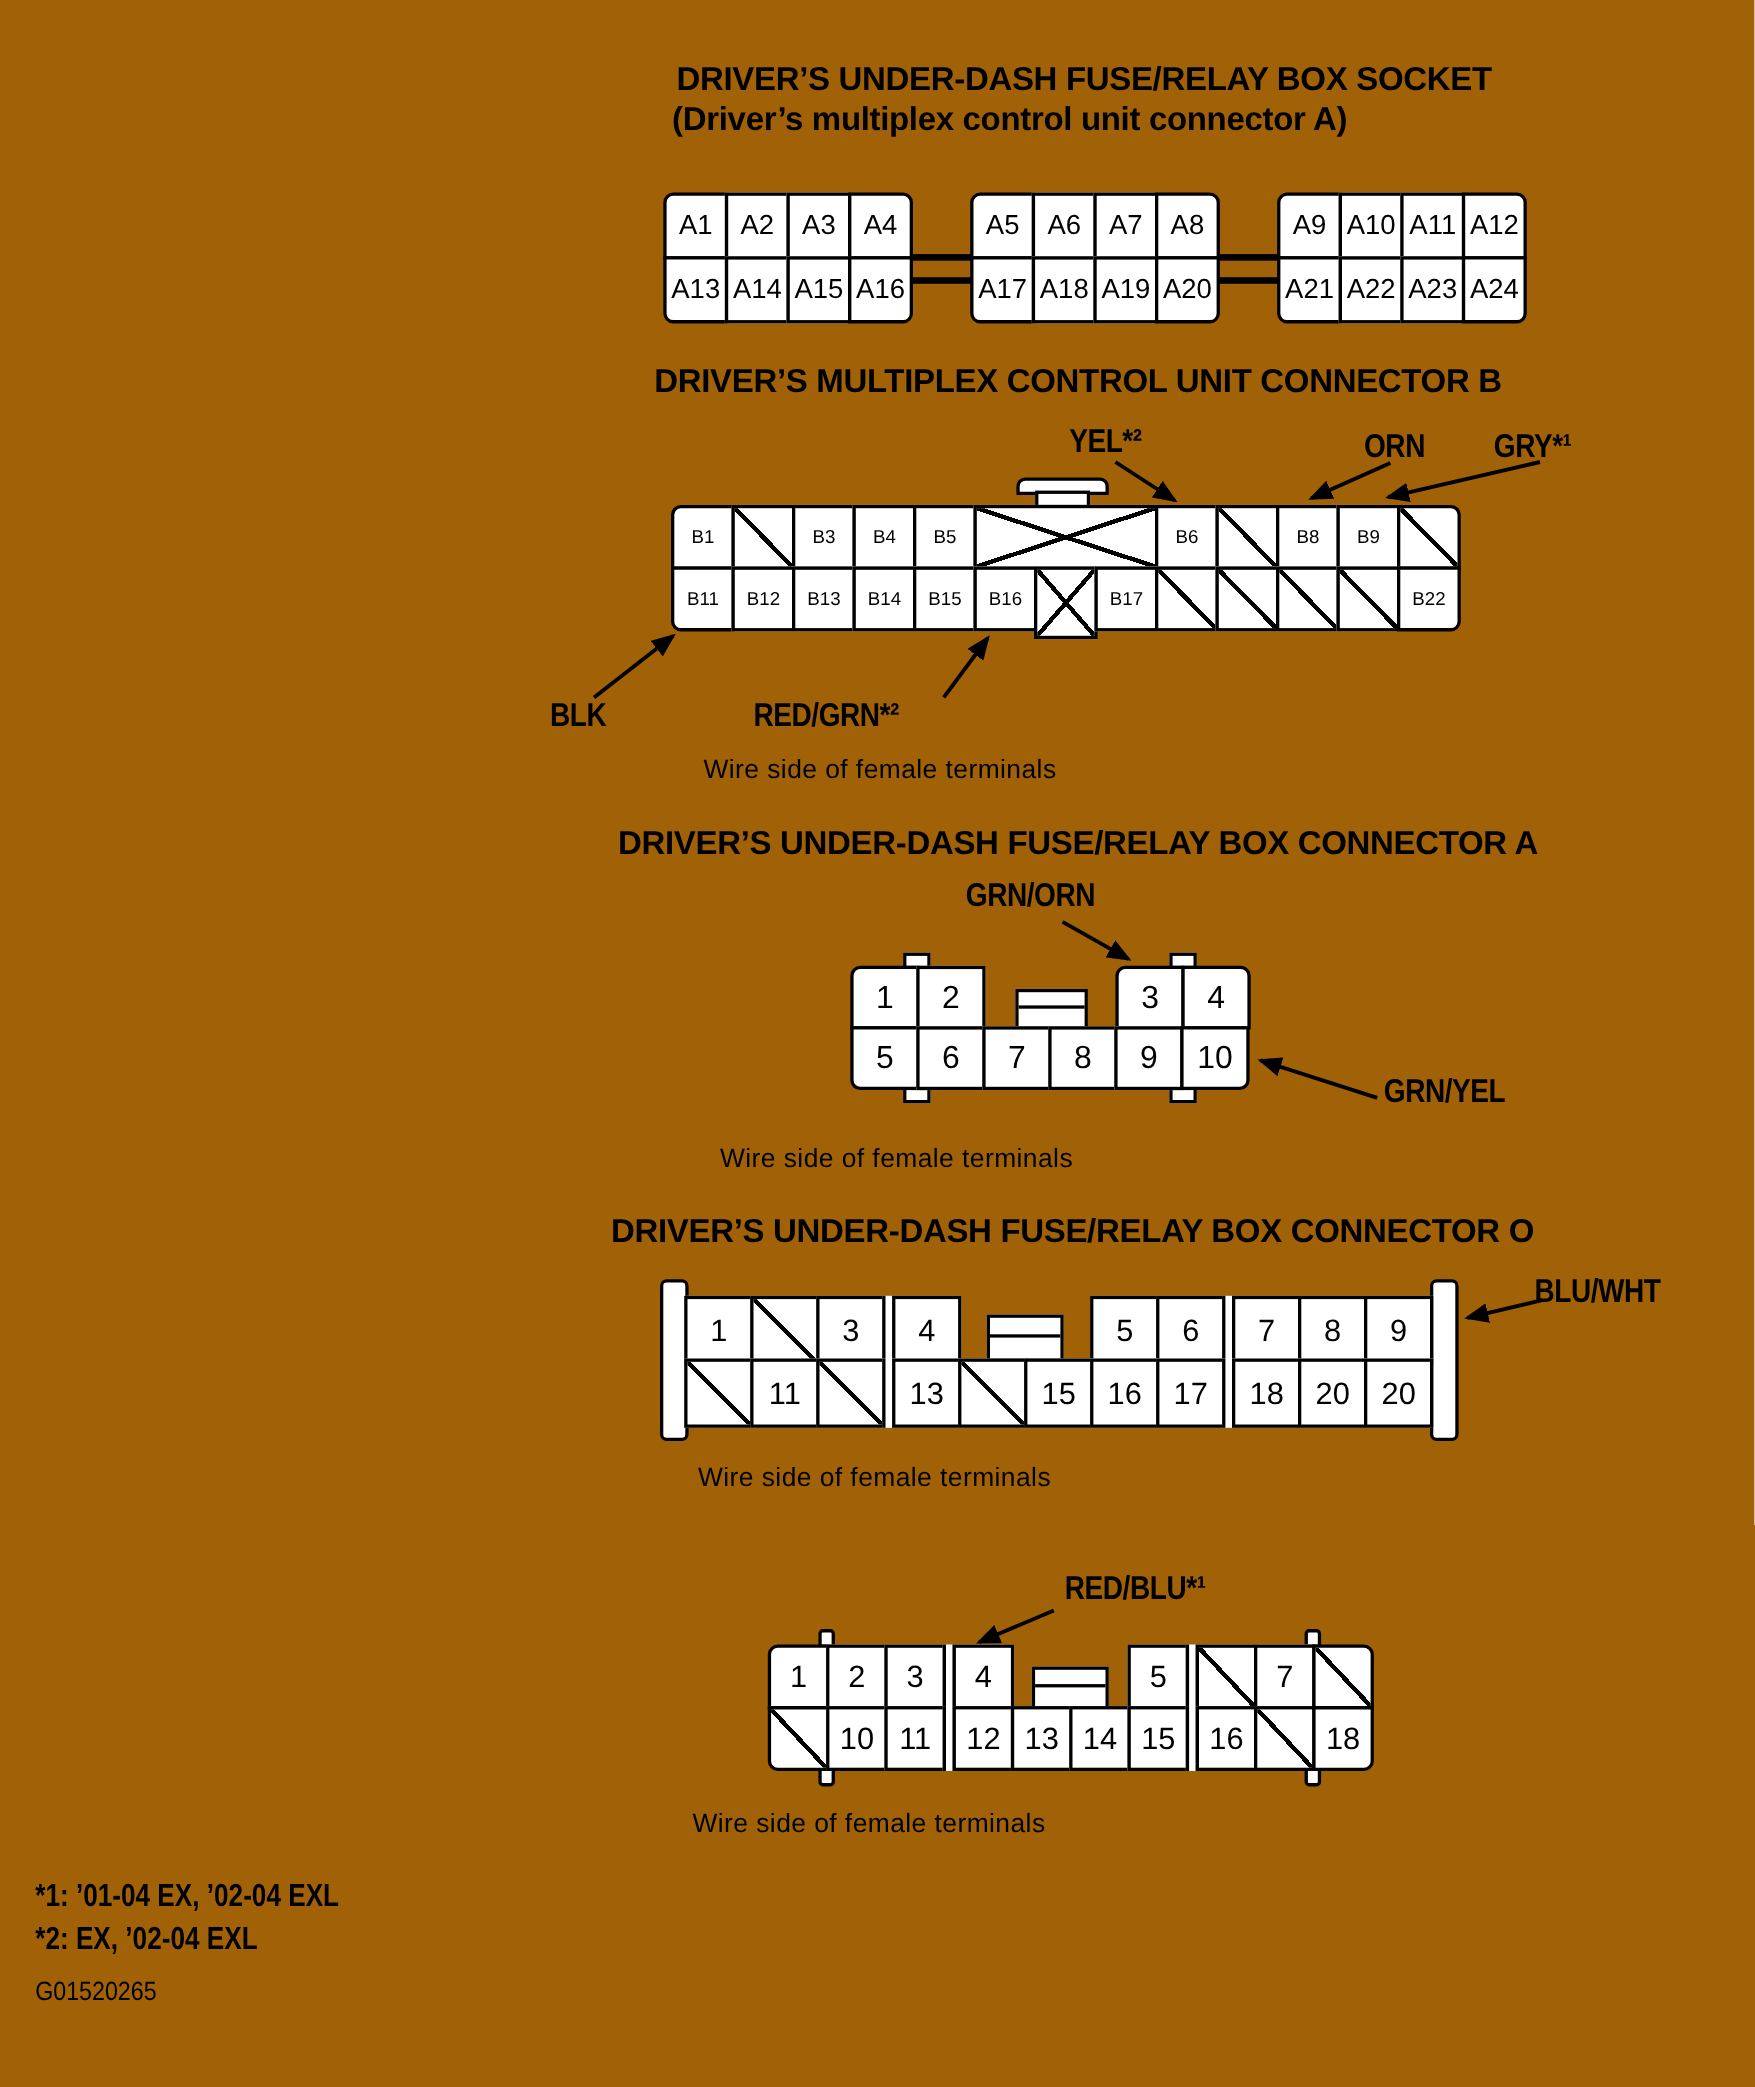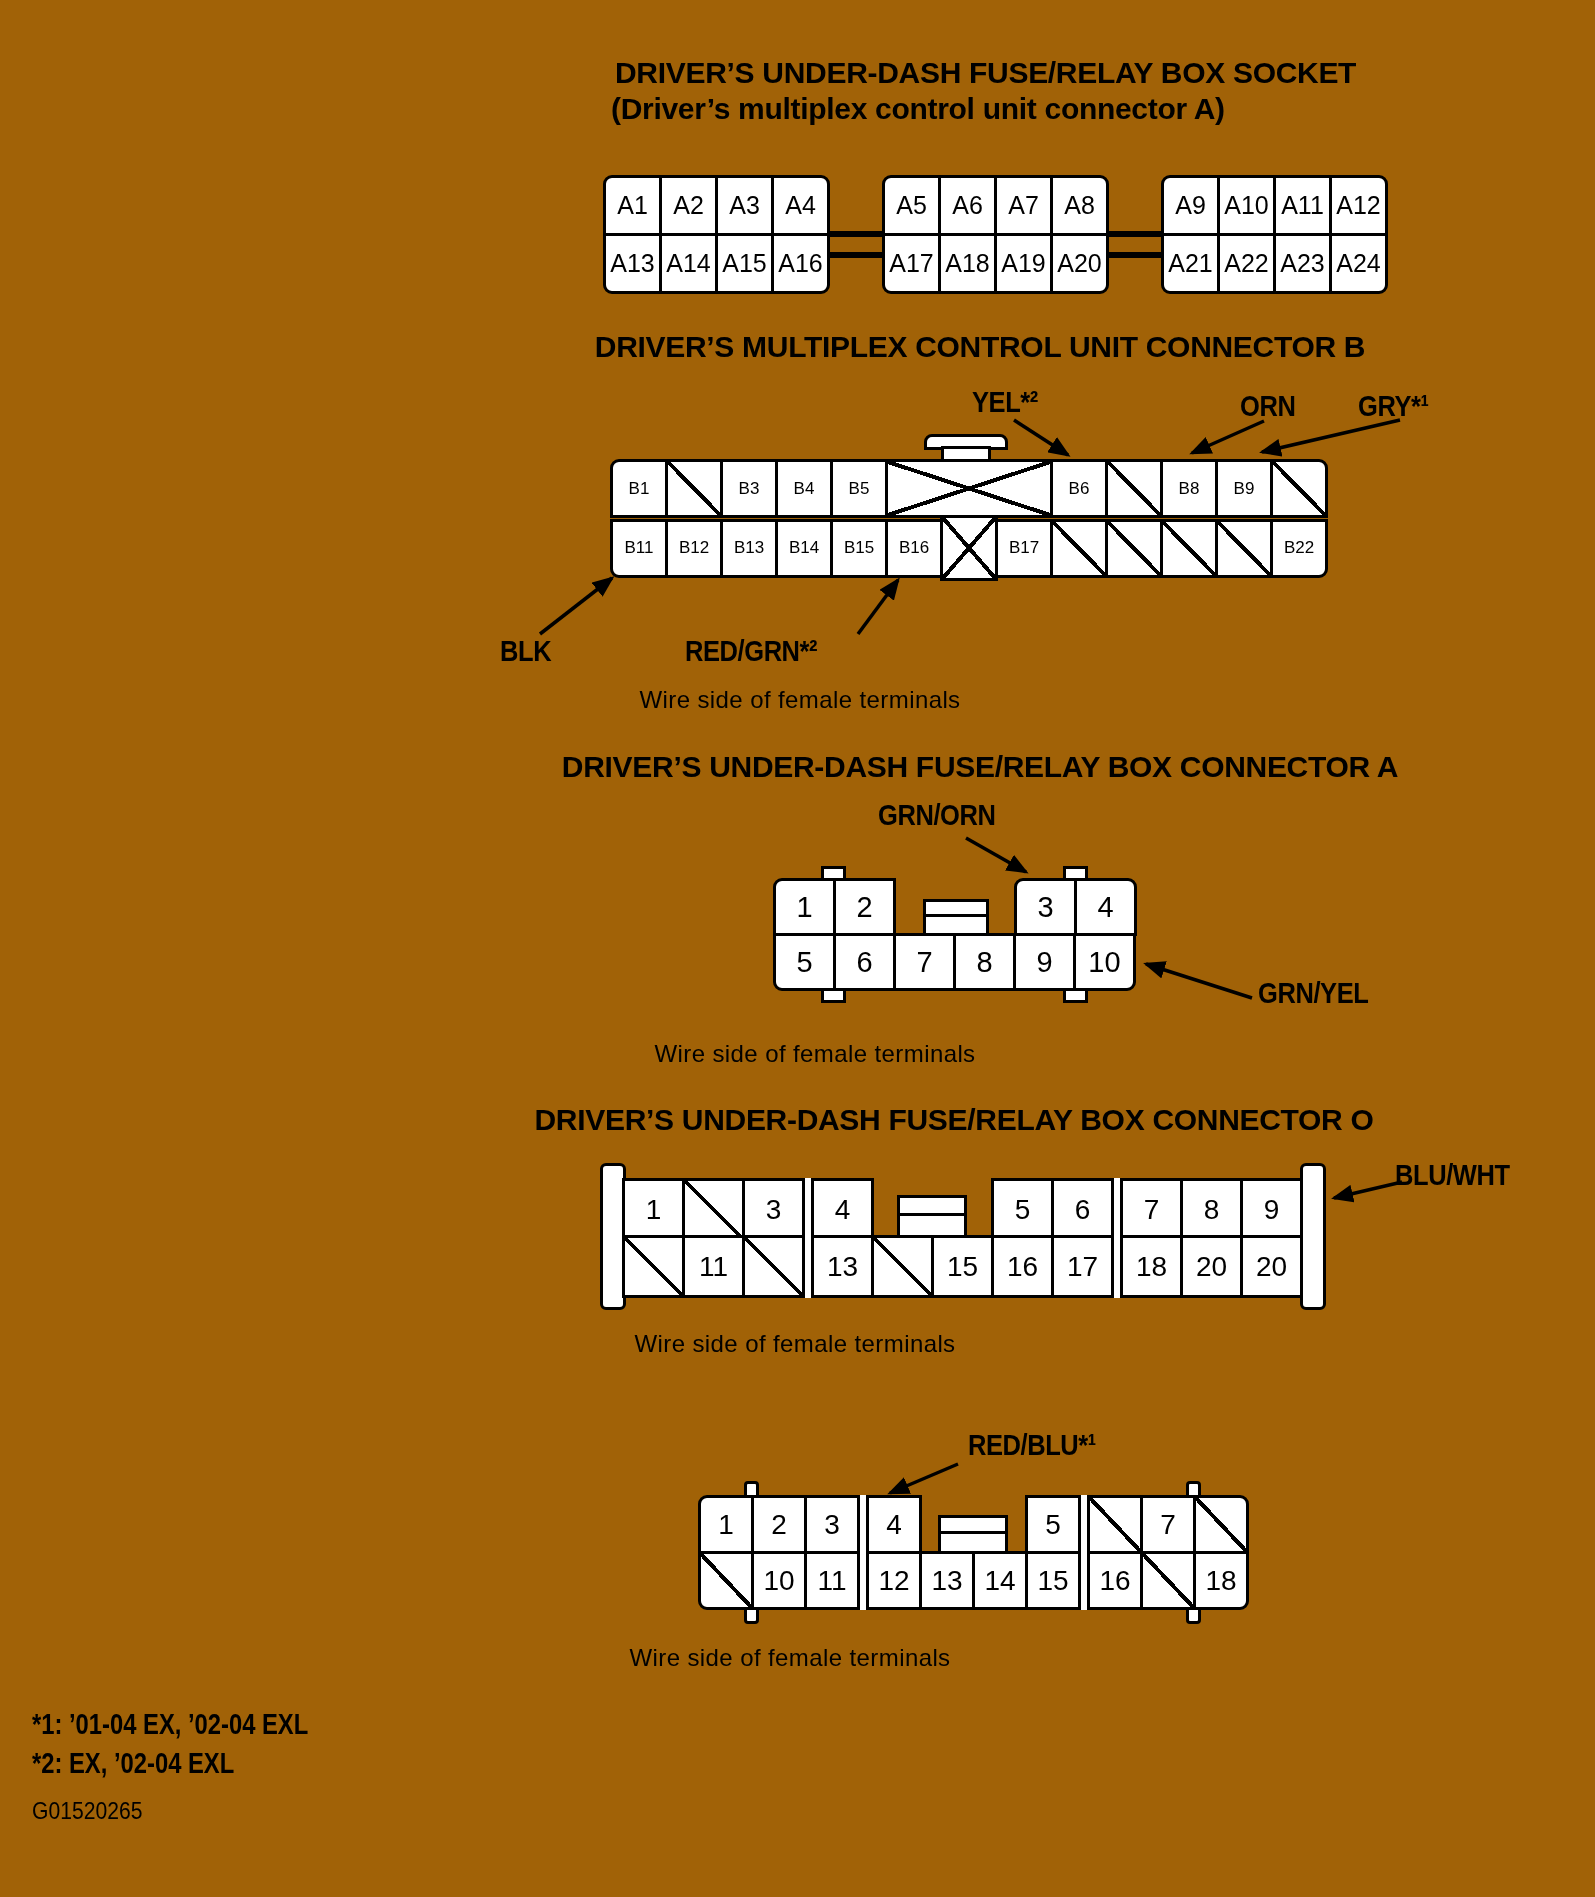--- a/index.html
+++ b/index.html
@@ -7,21 +7,21 @@
         font-family:"Liberation Sans",sans-serif;color:#000}
   .title{position:absolute;font-weight:bold;font-size:30px;letter-spacing:-0.3px;white-space:nowrap}
   .ctitle{transform:translateX(-50%)}
   .wlabel{position:absolute;font-weight:bold;font-size:30px;white-space:nowrap;
           transform:scaleX(0.85);transform-origin:left top;letter-spacing:-0.5px}
   .caption{position:absolute;font-size:24px;letter-spacing:0.4px;white-space:nowrap;transform:translateX(-50%)}
   .foot{position:absolute;font-weight:bold;font-size:29px;white-space:nowrap;
         transform:scaleX(0.82);transform-origin:left top}
   .figcode{position:absolute;font-size:24px;white-space:nowrap;transform:scaleX(0.88);transform-origin:left top}
   .conn{position:absolute}
-  .frow{display:flex;align-items:center;position:absolute}
+  .frow{display:flex;align-items:flex-start;position:absolute}
   .cell{box-sizing:border-box;flex:none;border:3px solid #000;background:#fff;
         display:flex;align-items:center;justify-content:center;font-size:26px}
   .frow > *:not(:first-child){margin-left:-3px}
   .spacer{flex:none;height:10px}
   .vdiv{box-sizing:border-box;flex:none;width:12px;border-left:3px solid #000;border-right:3px solid #000;background:#fff}
   .diag{background-image:linear-gradient(to top right,transparent calc(50% - 2px),#000 calc(50% - 2px),#000 calc(50% + 2px),transparent calc(50% + 2px))}
   .xc{background-image:
       linear-gradient(to top right,transparent calc(50% - 2px),#000 calc(50% - 2px),#000 calc(50% + 2px),transparent calc(50% + 2px)),
       linear-gradient(to bottom right,transparent calc(50% - 2px),#000 calc(50% - 2px),#000 calc(50% + 2px),transparent calc(50% + 2px))}
   .tab,.peg,.flange,.latch{box-sizing:border-box;position:absolute;border:3px solid #000;background:#fff}
@@ -169,21 +169,21 @@
       <div class="cell">7</div>
       <div class="cell">8</div>
       <div class="cell">9</div>
       <div class="cell rbr">10</div>
     </div>
   </div>
 
   <div class="wlabel" style="left:1258px;top:976px">GRN/YEL</div>
   <div class="caption" style="left:815px;top:1040px">Wire side of female terminals</div>
 
-  <div class="title ctitle" style="left:954px;top:1103px">DRIVER’S UNDER-DASH FUSE/RELAY BOX CONNECTOR O</div>
+  <div class="title ctitle" style="left:975px;top:1103px">DRIVER’S UNDER-DASH FUSE/RELAY BOX CONNECTOR O</div>
 
   <div class="conn ogrid" style="left:600px;top:1163px;width:726px;height:150px">
     <div class="flange" style="left:0;top:0;width:26px;height:147px;border-radius:6px"></div>
     <div class="flange" style="left:700px;top:0;width:26px;height:147px;border-radius:6px"></div>
     <div class="latch" style="left:297px;top:32px;width:70px;height:43px">
       <div class="latchline"></div>
     </div>
     <div class="frow" style="left:22px;top:15px">
       <div class="cell">1</div>
       <div class="cell diag"></div>

